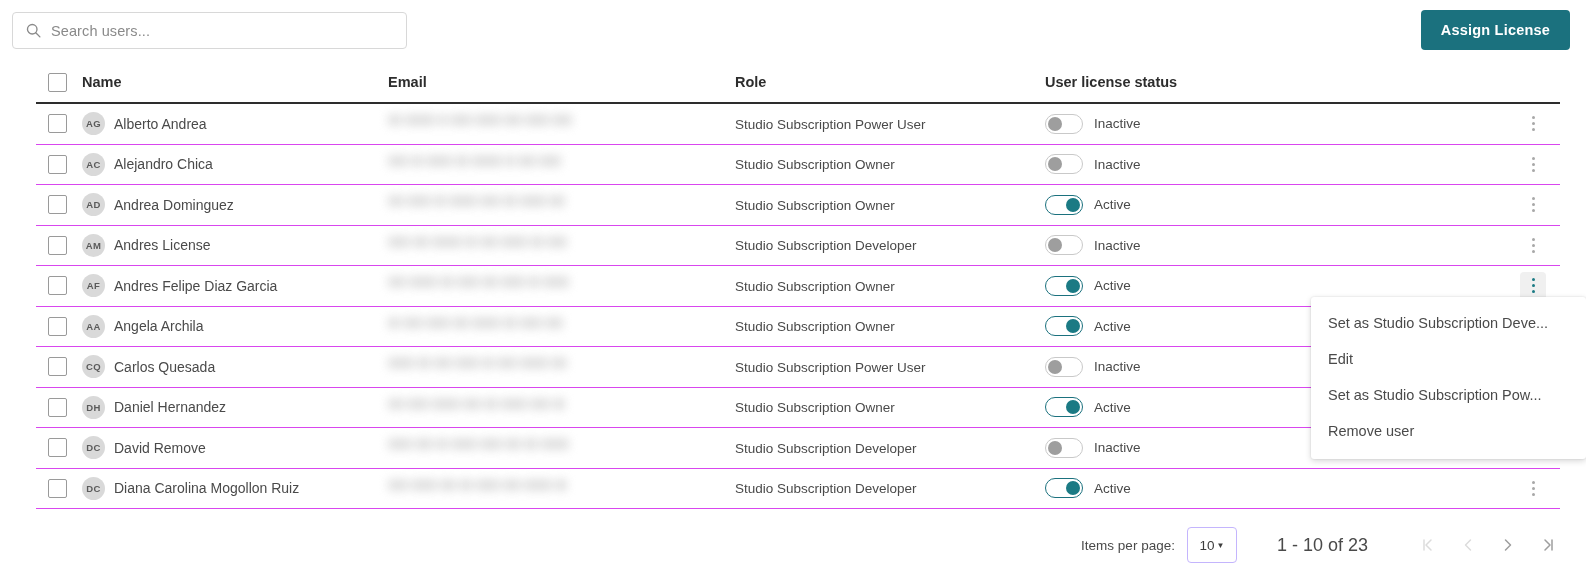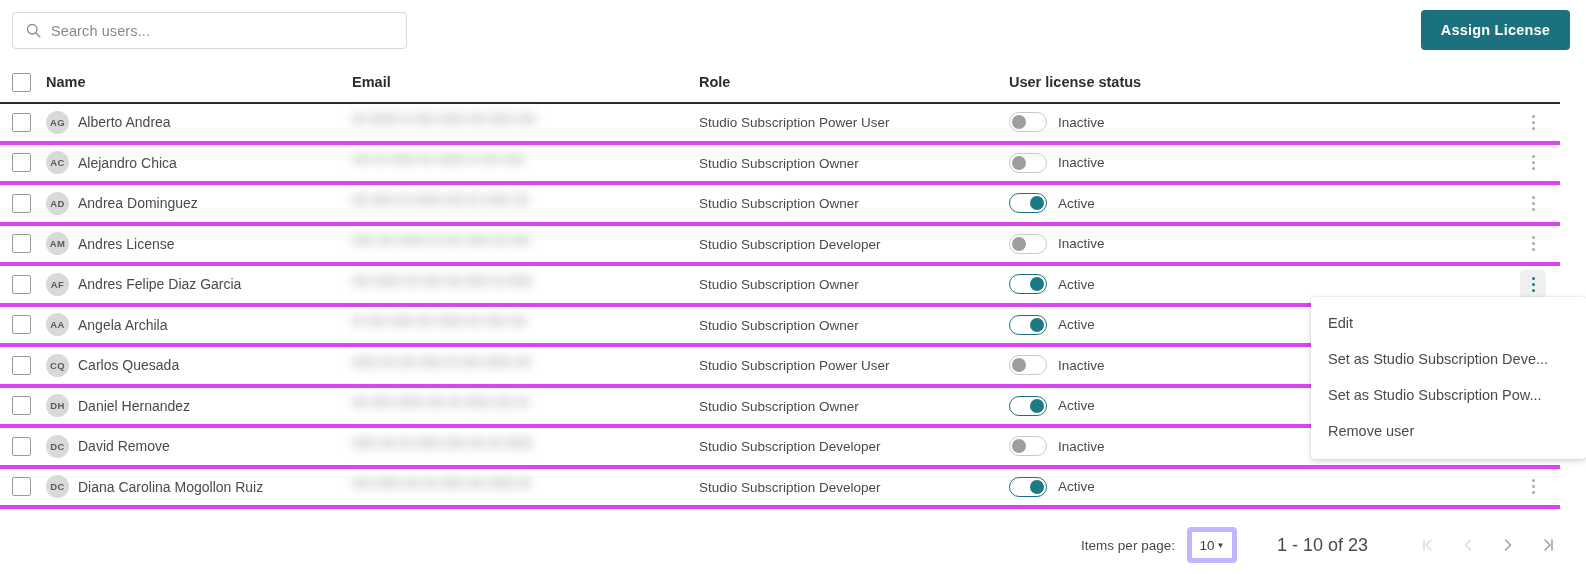--- a/index.html
+++ b/index.html
@@ -38,28 +38,28 @@
     height: 40px; padding: 0 20px;
     background: #1b717e; color: #fff;
     border: none; border-radius: 4px;
     font-family: "Liberation Sans", sans-serif;
     font-size: 14.5px; font-weight: bold;
     letter-spacing: .2px;
     cursor: pointer;
   }
 
   
-  .table { position: absolute; left: 0; top: 62px; width: 1560px; }
+  .table { position: absolute; left: 0; top: 62px; width: 1560px; padding-left: 36px; }
 
   .row {
     position: relative;
     display: flex; align-items: center;
     height: 40.5px;
     padding: 0 0 0 12px;
-    border-bottom: 4px solid #d946ef;
+    border-bottom: 1px solid #d946ef;
   }
   .row.header {
     height: 42px;
     border-bottom: 2px solid #2d2d2d;
     font-weight: bold;
     color: #2d2d2d;
     font-size: 14.5px;
   }
   .row.body { font-size: 14px; color: #4a4a4a; }
 
@@ -141,21 +141,21 @@
   }
 
   
   .footer {
     position: absolute; left: 0; bottom: 0; width: 1586px; height: 58px;
     display: flex; align-items: center; justify-content: flex-end;
     padding-right: 18px; gap: 0;
   }
   .ipp-label { font-size: 13.5px; color: #4a4a4a; margin-right: 12px; }
   .ipp-select {
-    width: 50px; height: 36px; border: 5px solid #c4b5fd; border-radius: 4px;
+    width: 50px; height: 36px; border: 1px solid #c4b5fd; border-radius: 4px;
     display: flex; align-items: center; justify-content: center; gap: 2px;
     font-size: 13.5px; color: #3d3d3d; cursor: pointer; background: #fff;
   }
   .ipp-select .caret { font-size: 8px; color: #3d3d3d; }
   .range { font-size: 18px; color: #4a4a4a; margin: 0 0 0 40px; }
   .pg-btns { display: flex; align-items: center; margin-left: 40px; }
   .pg-btn {
     width: 40px; height: 36px; display:flex; align-items:center; justify-content:center;
     cursor: pointer; background: transparent; border: none;
     color: #9e9e9e;
@@ -470,22 +470,22 @@
               <i></i>
               <i></i>
               <i></i>
             </div>
      </div>
         </div>
       </div>
   </div>
 
   <div class="menu">
+    <div class="menu-item">Set as Studio Subscription Deve...</div>
     <div class="menu-item">Edit</div>
-    <div class="menu-item">Set as Studio Subscription Deve...</div>
     <div class="menu-item">Set as Studio Subscription Pow...</div>
     <div class="menu-item">Remove user</div>
   </div>
 
   <div class="footer">
     <span class="ipp-label">Items per page:</span>
     <div class="ipp-select">
       <span>10</span>
       <span class="caret">▼</span>
     </div>

